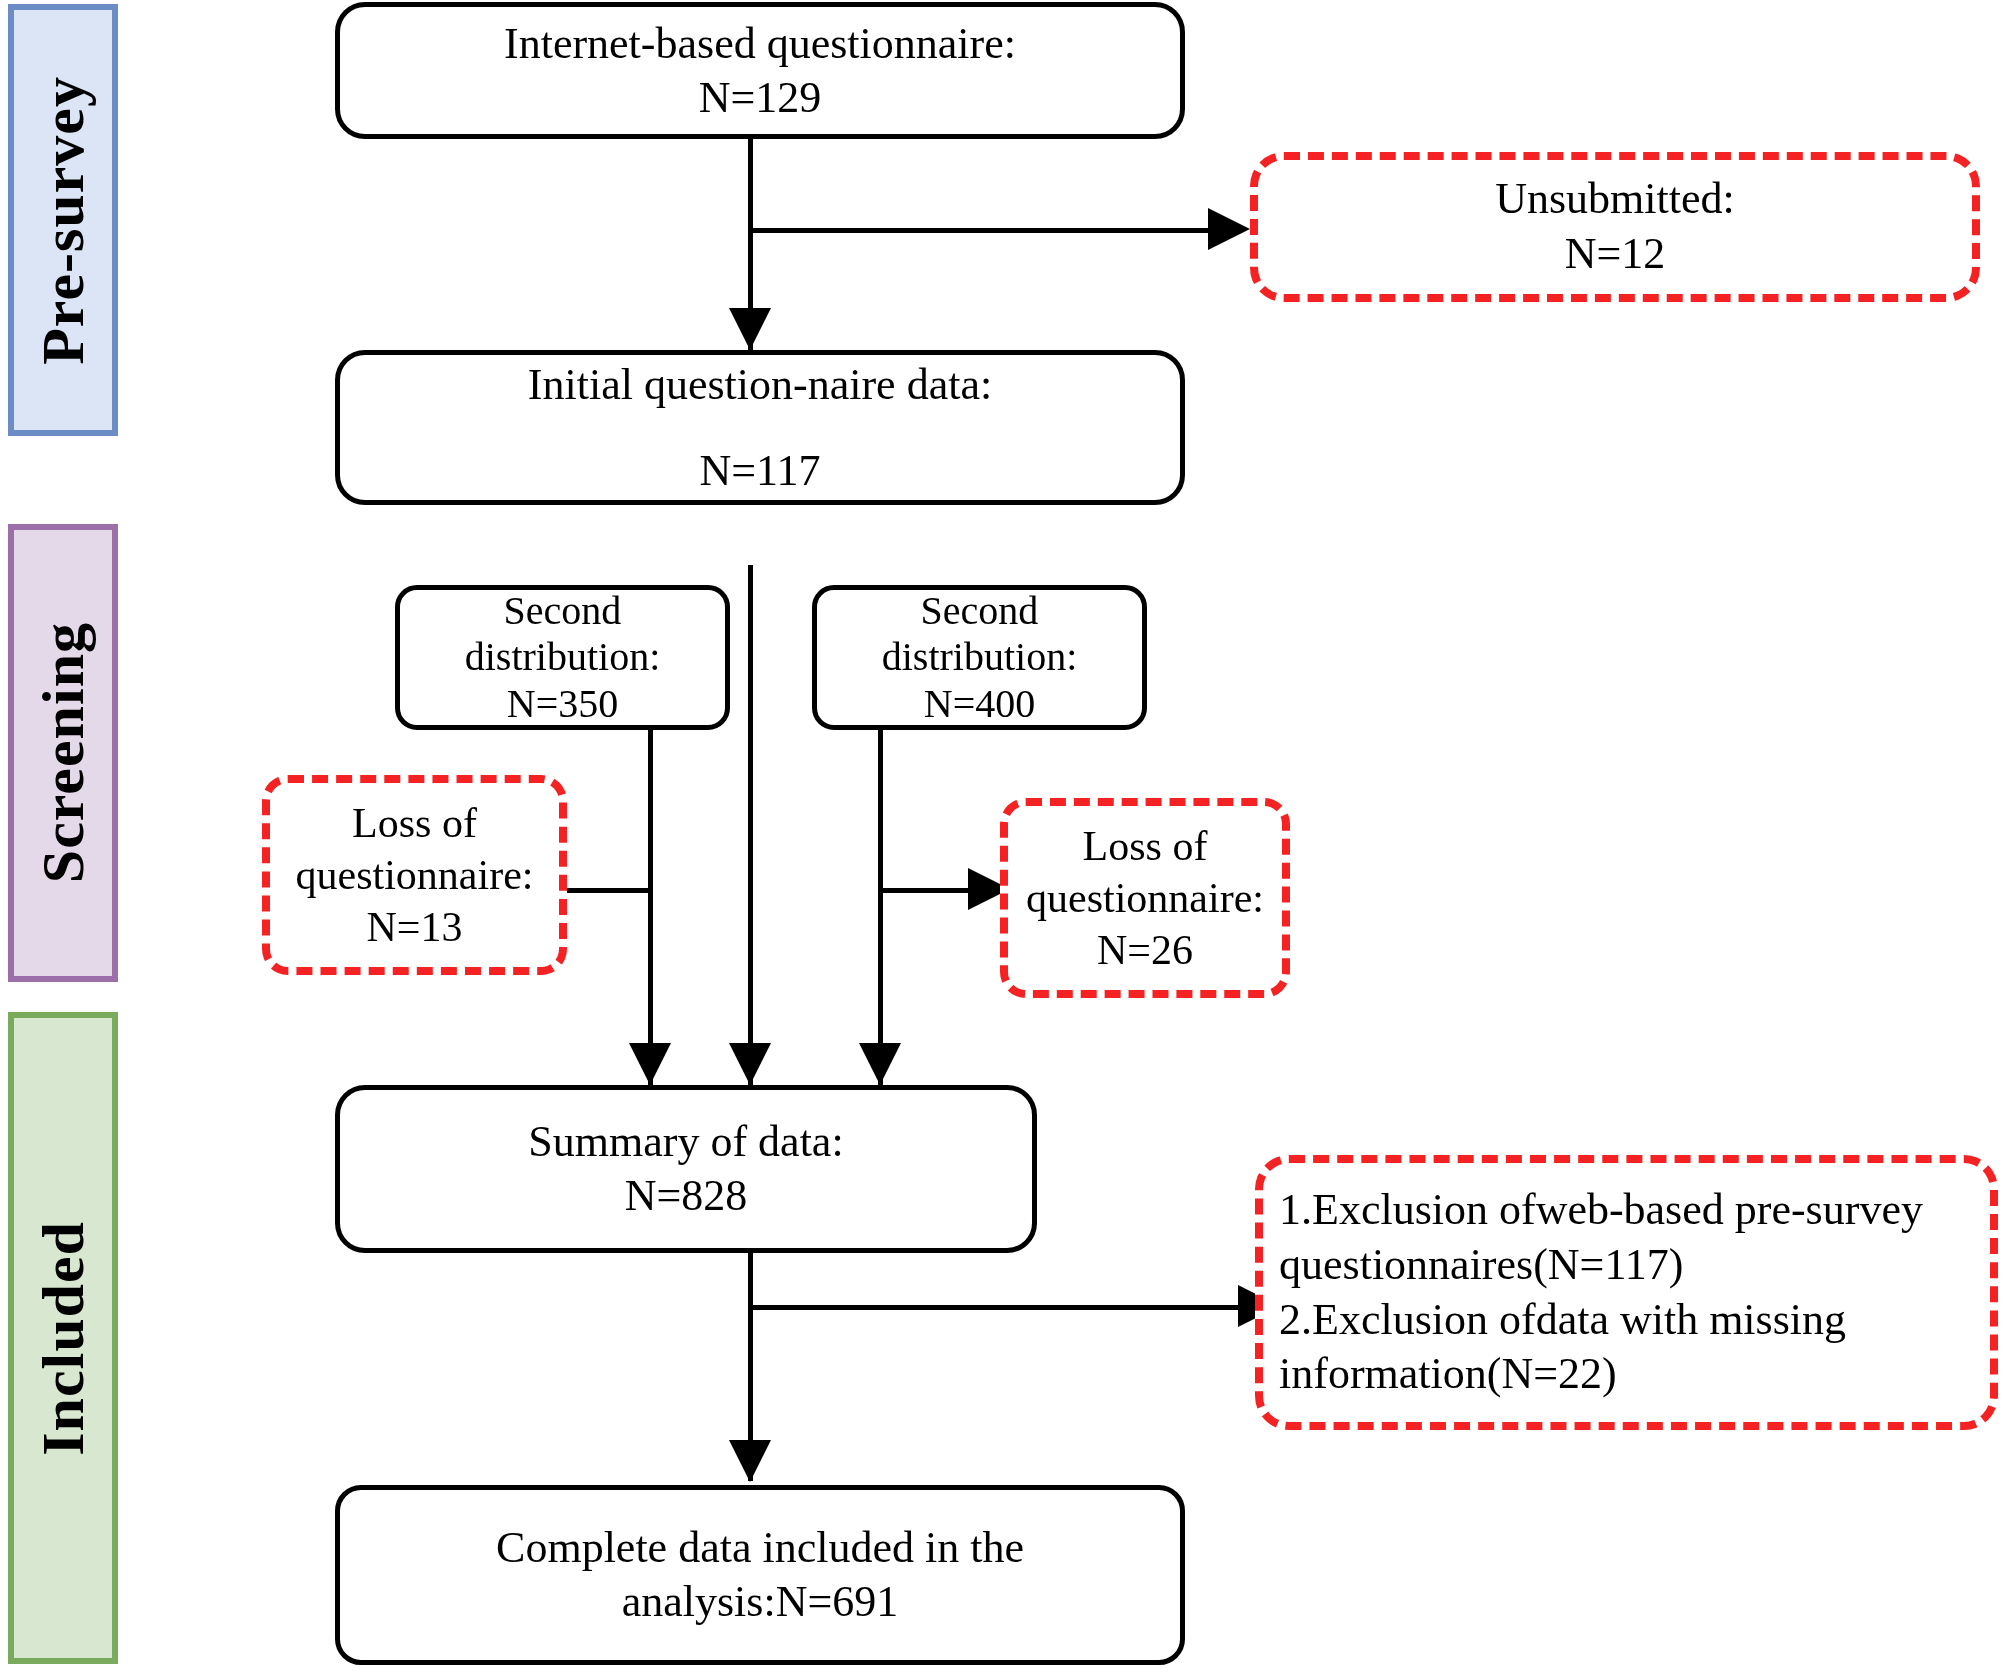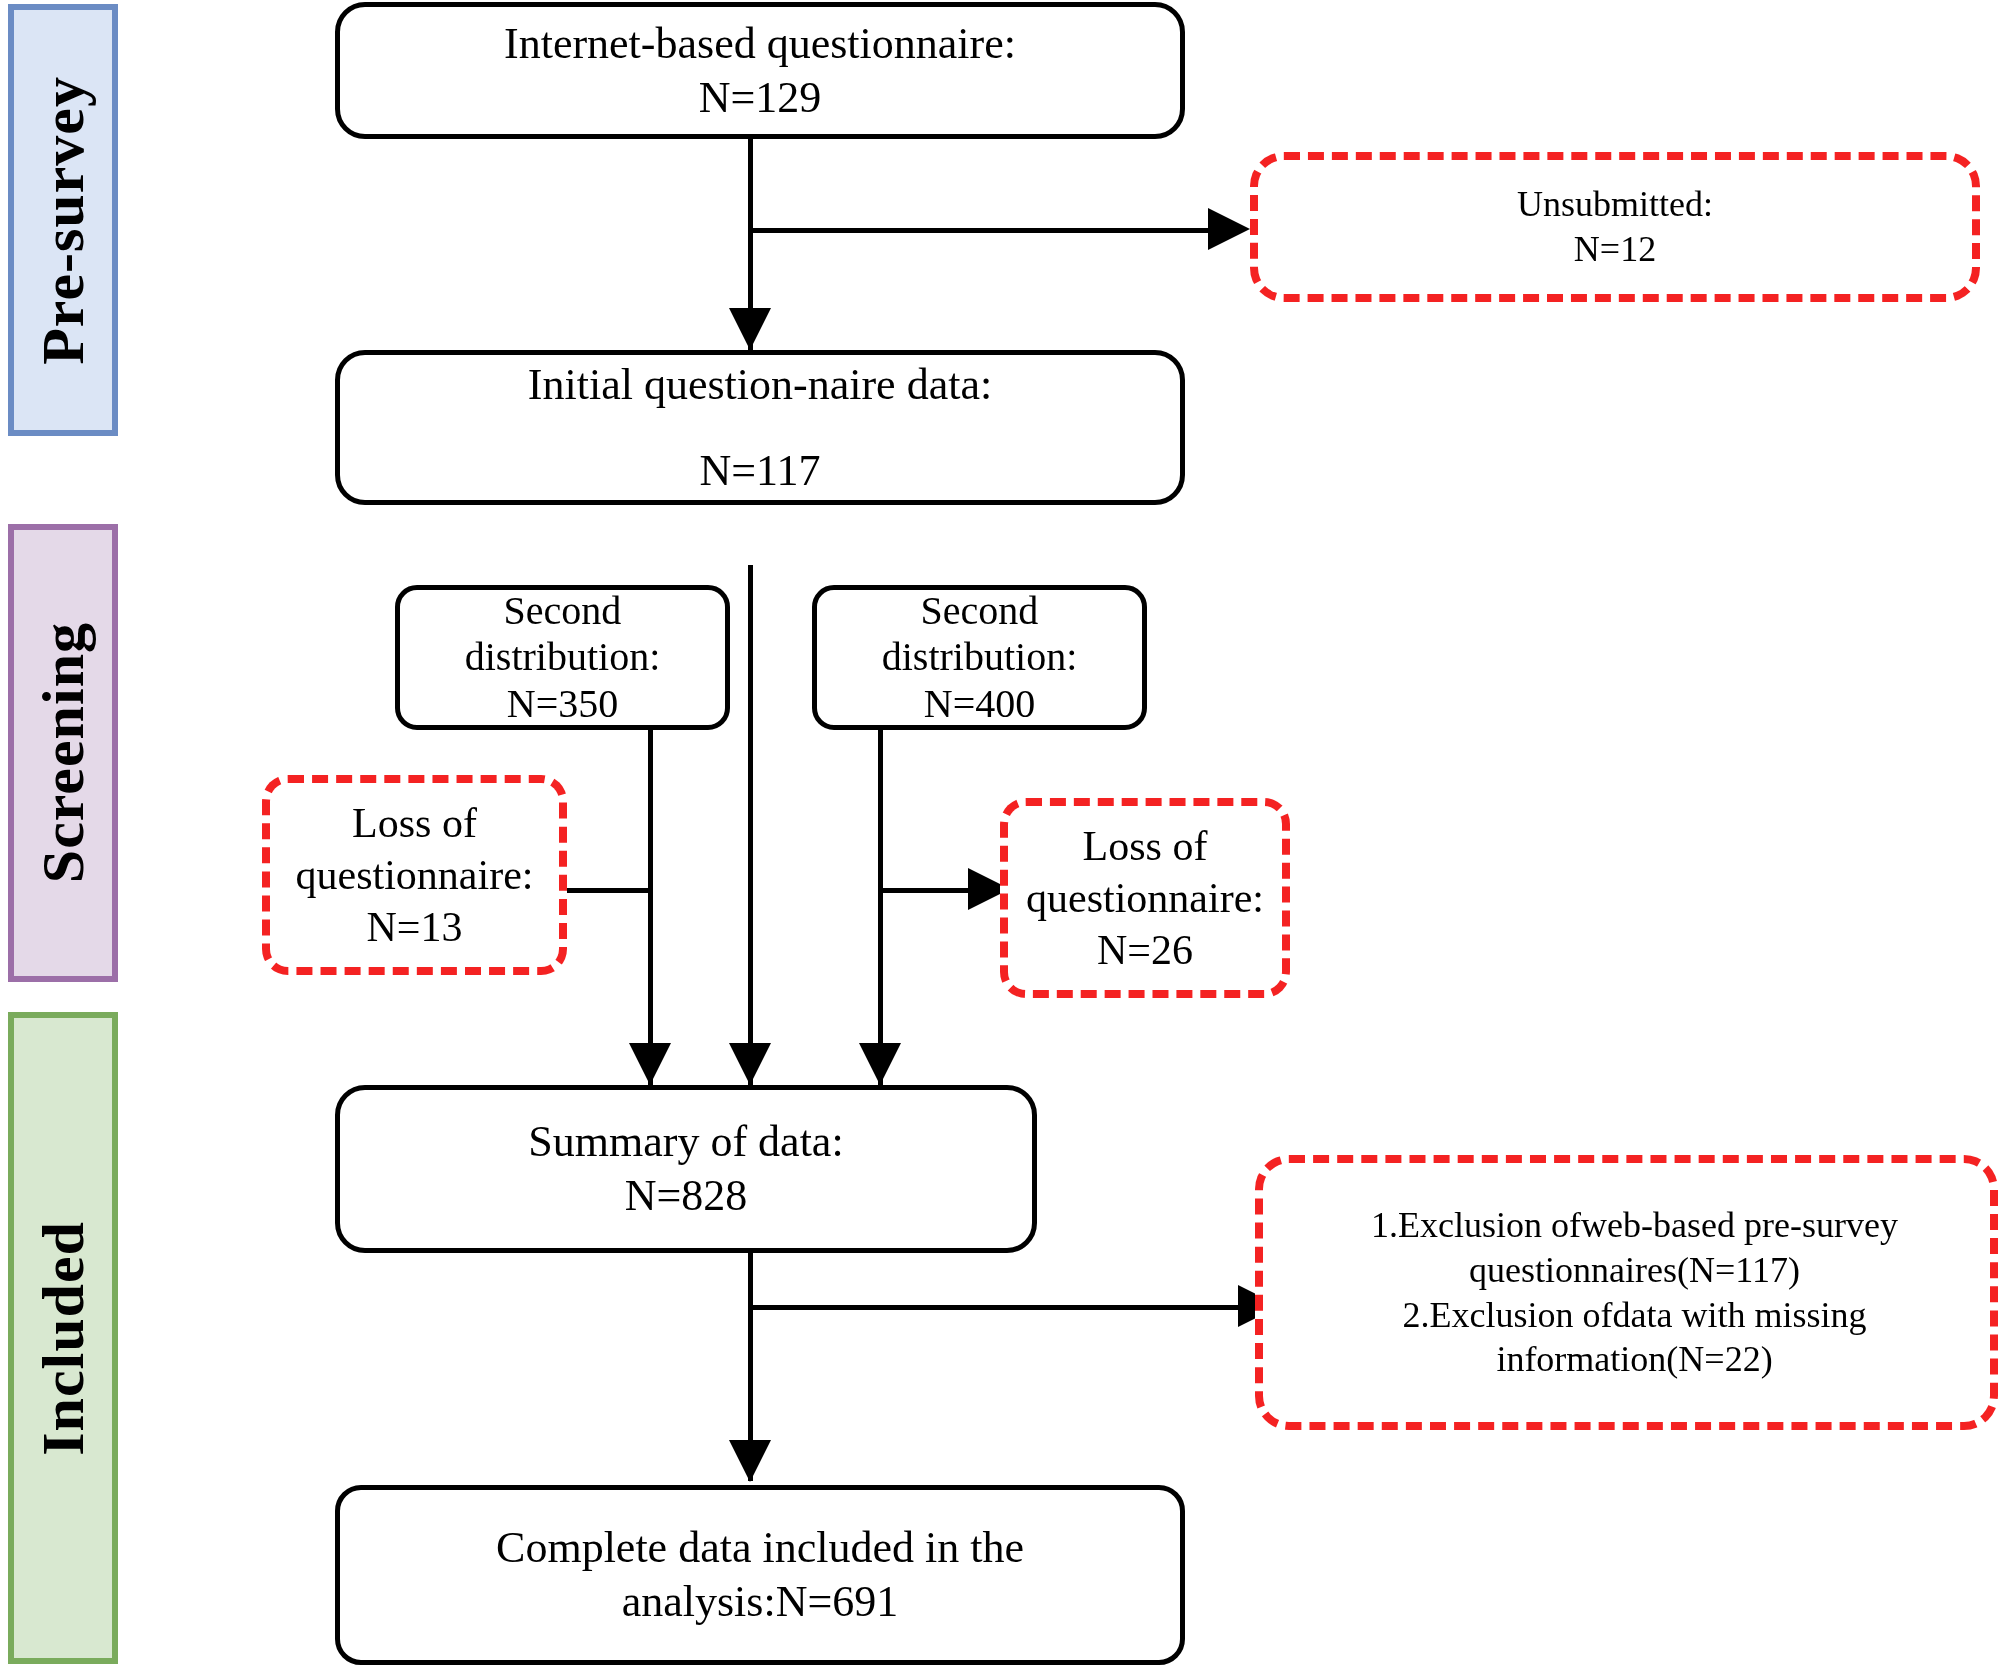--- a/index.html
+++ b/index.html
@@ -66,21 +66,21 @@
   .excl-box {
     position: absolute;
     box-sizing: border-box;
     border: 8px dashed #f42222;
     border-radius: 34px;
     background: #ffffff;
     display: flex;
     flex-direction: column;
     justify-content: center;
     color: #000000;
-    font-size: 36px;
+    font-size: 44px;
     line-height: 1.24;
   }
   .excl-box.center { align-items: center; text-align: center; }
   .excl-box.left   { align-items: flex-start; text-align: left; padding-left: 16px; }
   .excl-box.left .line { white-space: nowrap; }
 
   
   .vline {
     position: absolute;
     width: 0;
@@ -195,21 +195,21 @@
     <span class="line">Loss of</span>
     <span class="line">questionnaire:</span>
     <span class="line">N=26</span>
   </div>
 
   <div class="flow-box" style="left:335px; top:1085px; width:702px; height:168px;">
     <span class="line">Summary of data:</span>
     <span class="line">N=828</span>
   </div>
 
-  <div class="excl-box left" style="left:1255px; top:1155px; width:743px; height:275px;align-items:center;">
+  <div class="excl-box left" style="left:1255px; top:1155px; width:743px; height:275px;">
     <span class="line">  1.Exclusion ofweb-based pre-survey</span>
     <span class="line">questionnaires(N=117)</span>
     <span class="line">  2.Exclusion ofdata with missing</span>
     <span class="line">information(N=22)</span>
   </div>
 
   <div class="flow-box" style="left:335px; top:1485px; width:850px; height:180px;border-radius:26px;">
     <span class="line">Complete data included in the</span>
     <span class="line">analysis:N=691</span>
   </div>

